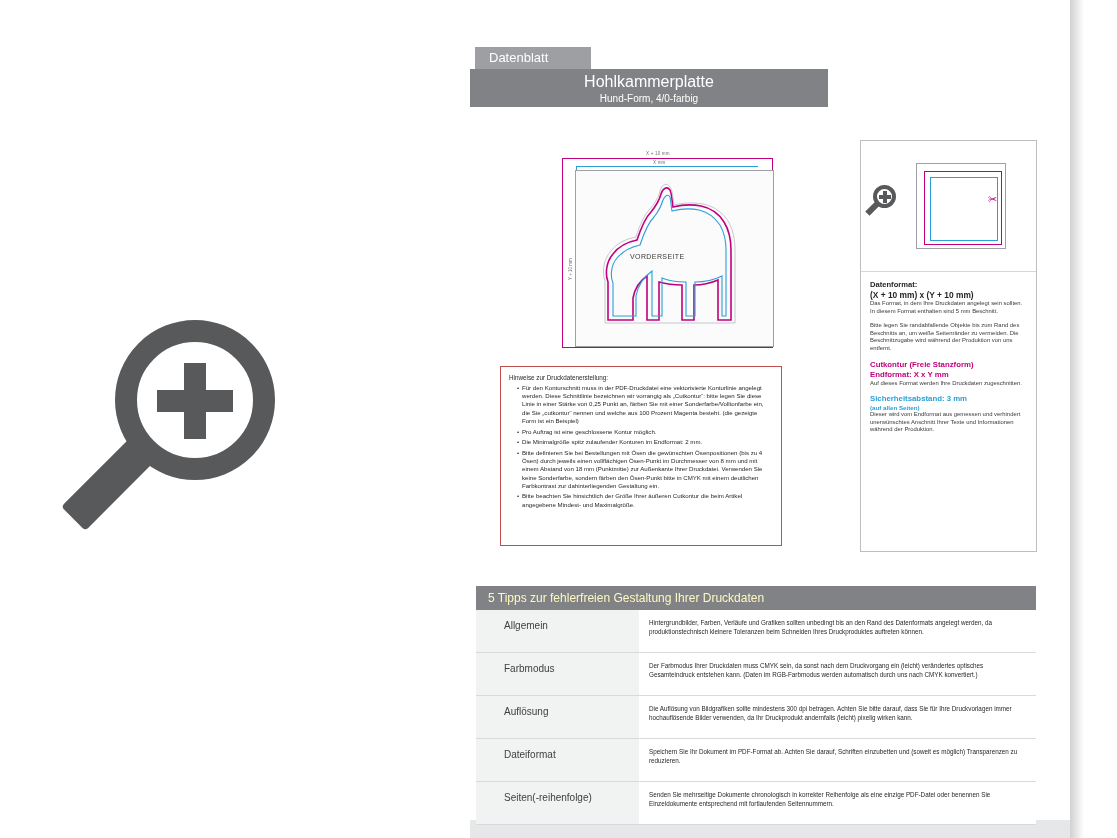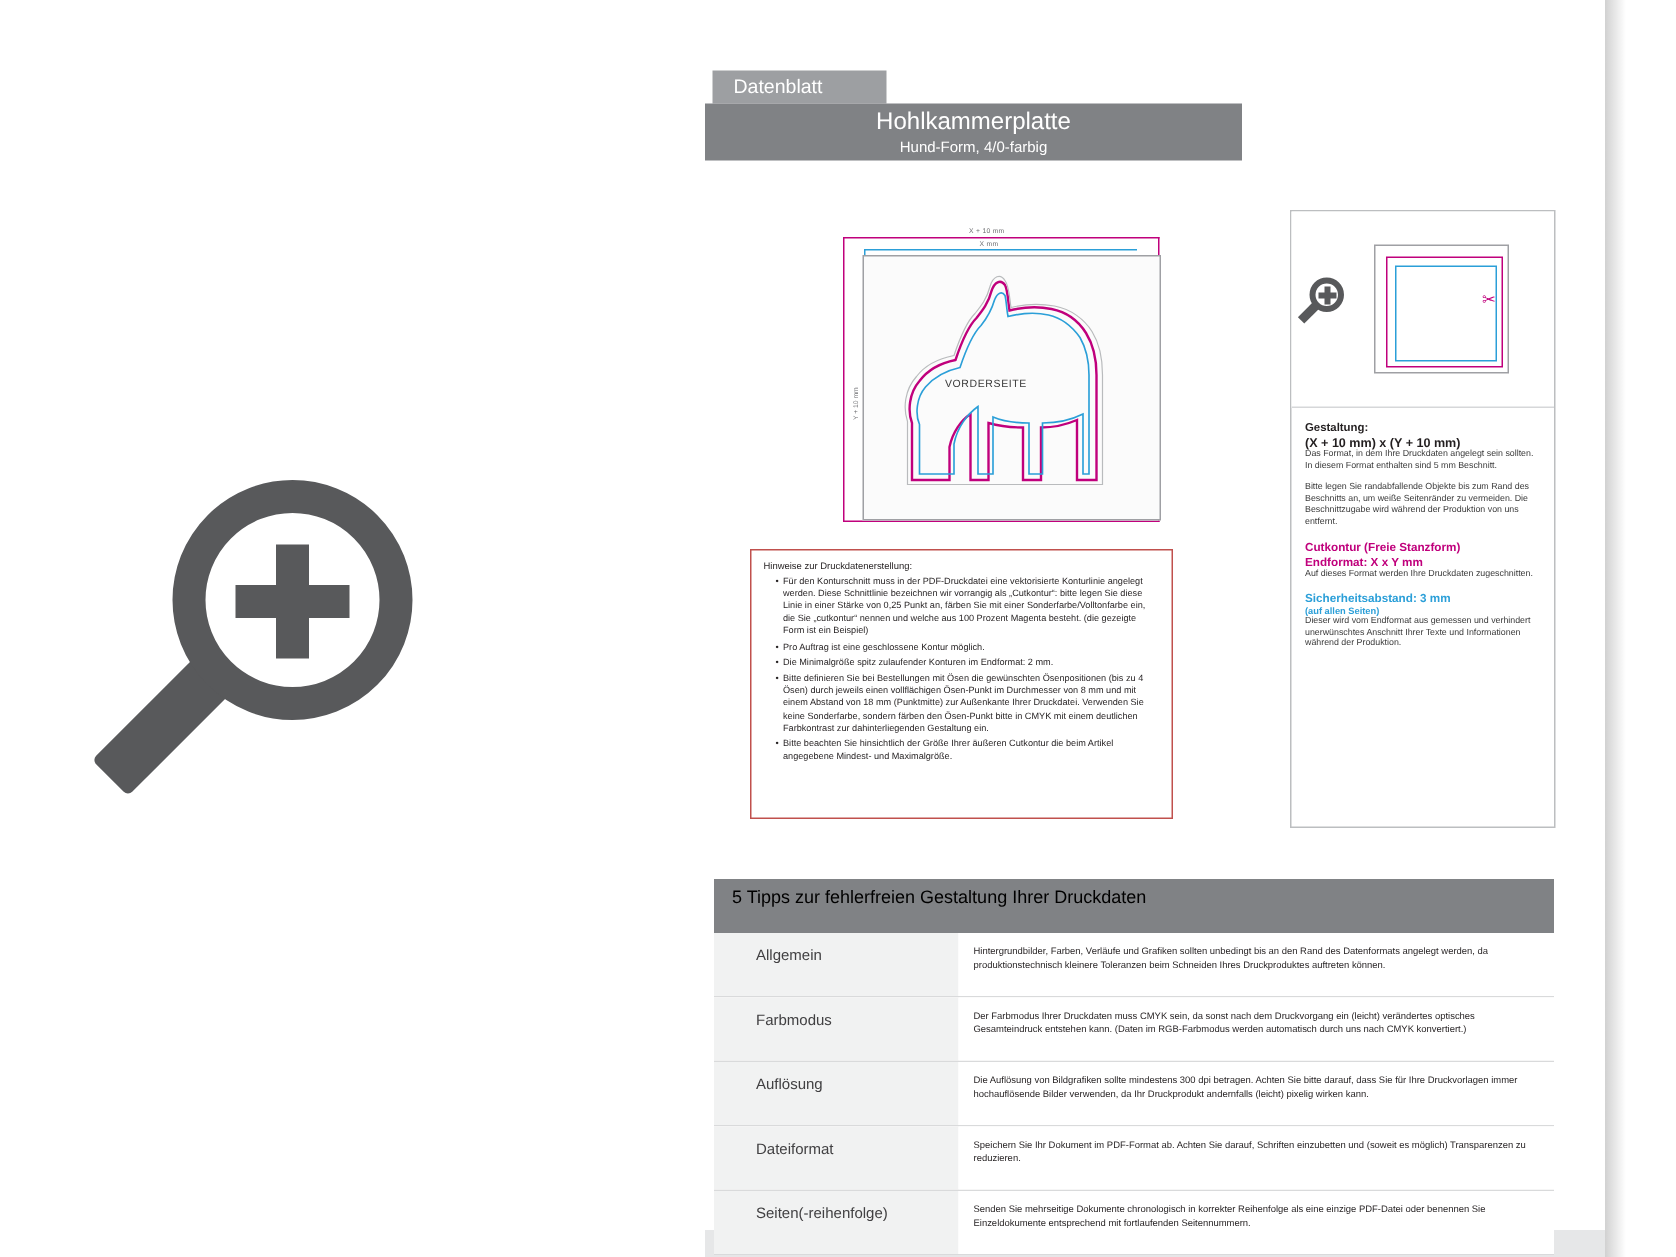--- a/index.html
+++ b/index.html
@@ -64,21 +64,21 @@
   #info-text{padding:8px 9px 6px 9px;box-sizing:border-box;}
   .it-h{font-size:7.6px;font-weight:bold;color:#231f20;margin-bottom:1px;}
   .it-h2{font-size:8.4px;font-weight:bold;color:#231f20;}
   .it-p{font-size:5.9px;line-height:7.6px;color:#3b3b3b;margin:0 0 7px 0;}
   .it-h-mag{font-size:7.8px;font-weight:bold;color:#c0007c;line-height:10px;}
   .it-h-blue{font-size:7.8px;font-weight:bold;color:#2b9fd8;line-height:10px;}
   .it-sub-blue{font-size:6.2px;font-weight:bold;color:#2b9fd8;}
 
   
   #tips{position:absolute;left:476px;top:586px;width:560px;}
-  #tips-head{background:#808285;color:#000000;font-size:12px;height:36px;line-height:24px;padding-left:12px;box-sizing:border-box;}
+  #tips-head{background:#808285;color:#fef9c3;font-size:12px;height:24px;line-height:24px;padding-left:12px;box-sizing:border-box;}
   .tip-row{display:flex;border-bottom:1px solid #d9dadb;background:#ffffff;}
   .tip-row:nth-child(odd of .tip-row){}
   .tip-label{width:163px;min-height:42px;font-size:10px;color:#414042;padding:10px 0 8px 28px;box-sizing:border-box;background:#f1f2f2;}
   .tip-body{flex:1;font-size:6.3px;line-height:8.6px;color:#231f20;padding:9px 12px 9px 10px;box-sizing:border-box;background:#ffffff;}
 </style>
 </head>
 <body>
 
 <div id="left-pane">
   <div id="magnifier">
@@ -160,21 +160,21 @@
     </div>
     <div id="prev-frame">
       <div class="fr" style="left:0;top:0;width:90px;height:86px;border:1px solid #9fa0a4;"></div>
       <div class="fr" style="left:8px;top:8px;width:78px;height:74px;border:1px solid #c0007c;"></div>
       <div class="fr" style="left:14px;top:14px;width:68px;height:64px;border:1px solid #2b9fd8;"></div>
     </div>
     <div id="scissors">✂</div>
   </div>
 
   <div id="info-text">
-    <div class="it-h">Gestaltung:</div>
+    <div class="it-h">Datenformat:</div>
     <div class="it-h2">(X + 10 mm) x (Y + 10 mm)</div>
     <p class="it-p">Das Format, in dem Ihre Druckdaten angelegt sein sollten. In diesem Format enthalten sind 5 mm Beschnitt.</p>
     <p class="it-p">Bitte legen Sie randabfallende Objekte bis zum Rand des Beschnitts an, um weiße Seitenränder zu vermeiden. Die Beschnittzugabe wird während der Produktion von uns entfernt.</p>
     <div class="it-h-mag">Cutkontur (Freie Stanzform)</div>
     <div class="it-h-mag">Endformat: X x Y mm</div>
     <p class="it-p">Auf dieses Format werden Ihre Druckdaten zugeschnitten.</p>
     <div class="it-h-blue">Sicherheitsabstand: 3 mm</div>
     <div class="it-sub-blue">(auf allen Seiten)</div>
     <p class="it-p">Dieser wird vom Endformat aus gemessen und verhindert unerwünschtes Anschnitt Ihrer Texte und Informationen während der Produktion.</p>
   </div>

